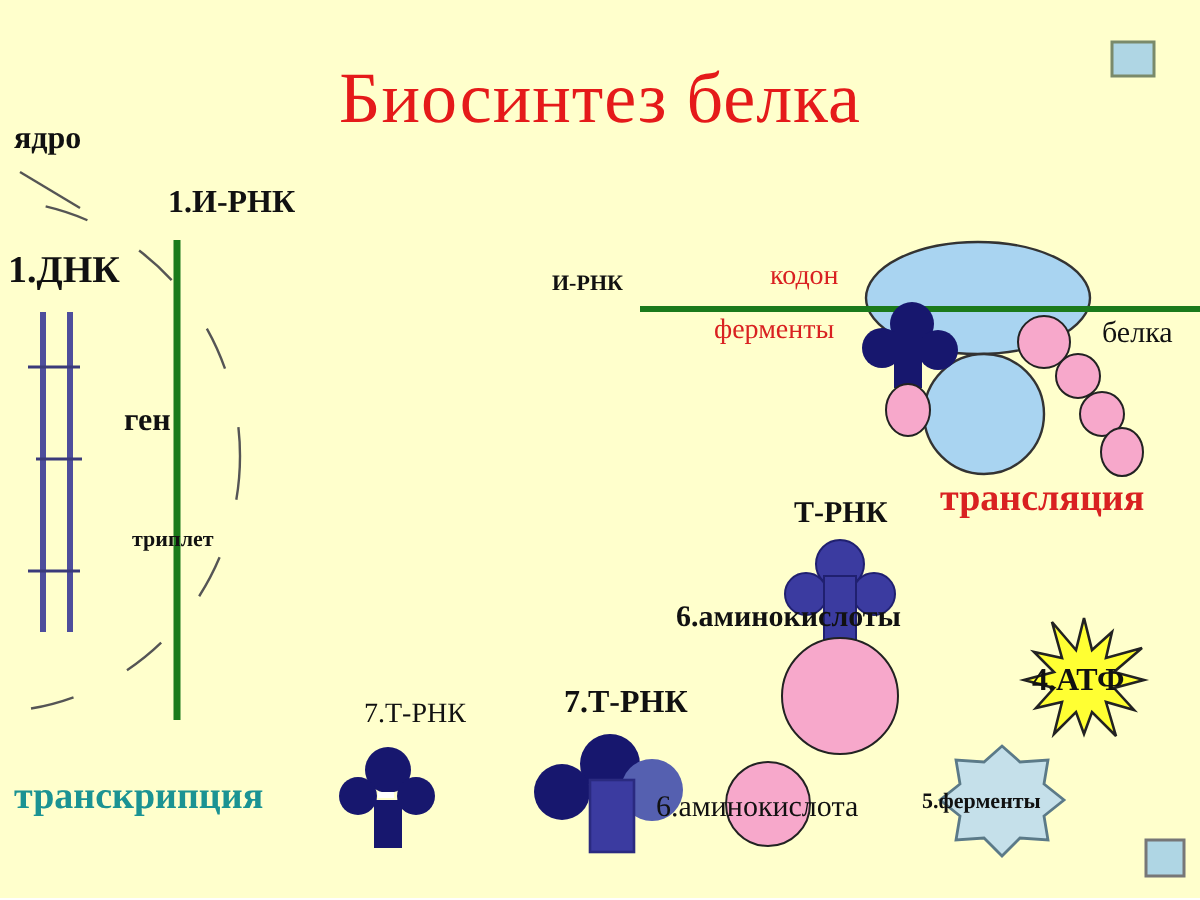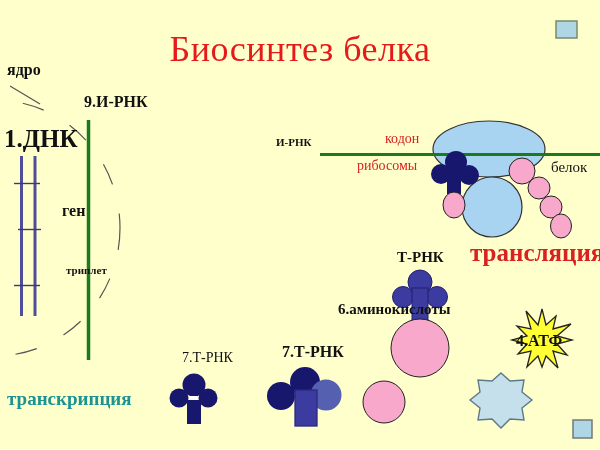--- a/index.html
+++ b/index.html
@@ -17,21 +17,21 @@
     position:absolute;left:0;right:0;top:28px;
     text-align:center;font-size:36px;color:#E51A1A;
     letter-spacing:0.5px;
   }
   .red{color:#D92121;}
   .teal{color:#1B9393;font-size:19px;}
   .f14{font-size:14px;text-align:right;}
   .f15{font-size:15px;}
   .f16{font-size:16px;}
   .f17{font-size:11px;}
-  .f19{font-size:25px;}
+  .f19{font-size:19px;}
 </style>
 </head>
 <body>
 
 <div id="slide">
 
   <svg id="shapes" width="600" height="450" viewBox="0 0 600 450">
 
     <ellipse cx="-5" cy="228" rx="125" ry="128" fill="none" stroke-width="1.2" stroke-dasharray="22 30" stroke="#555555"></ellipse>
     <line x1="10" y1="86" x2="40" y2="104" stroke-width="1.2" stroke="#555555"></line>
@@ -94,32 +94,34 @@
       <rect x="295" y="390" width="22" height="36" stroke="#2A2A80" stroke-width="1.3" fill="#3B3BA0"></rect>
     </g>
 
     <rect x="556" y="21" width="21" height="17" stroke="#7A8A6A" stroke-width="1.5" fill="#AFD6E4"></rect>
     <rect x="573" y="420" width="19" height="18" stroke="#777777" stroke-width="1.5" fill="#AFD6E4"></rect>
   </svg>
 
   <div class="title">Биосинтез белка</div>
 
   <div class="lbl b f16" style="left:7px;top:62px;">ядро</div>
-  <div class="lbl b f16" style="left:84px;top:94px;">9.И-РНК</div>
+  <div class="lbl b f16" style="left:84px;top:94px;">1.И-РНК</div>
   <div class="lbl b f19" style="left:4px;top:126px;">1.ДНК</div>
   <div class="lbl b f16" style="left:62px;top:203px;">ген</div>
   <div class="lbl b teal" style="left:7px;top:389px;">транскрипция</div>
   <div class="lbl b f17" style="left:66px;top:265px;">триплет</div>
 
   <div class="lbl b f17" style="left:276px;top:137px;">И-РНК</div>
   <div class="lbl red f14" style="left:385px;top:132px;">кодон</div>
-  <div class="lbl red f14" style="left:357px;top:159px;">рибосомы</div>
-  <div class="lbl f15" style="left:551px;top:160px;">белок</div>
+  <div class="lbl red f14" style="left:357px;top:159px;">ферменты</div>
+  <div class="lbl f15" style="left:551px;top:160px;">белка</div>
   <div class="lbl b red f19" style="left:470px;top:240px;">трансляция</div>
 
   <div class="lbl b f15" style="left:397px;top:250px;">Т-РНК</div>
   <div class="lbl b f15" style="left:338px;top:302px;">6.аминокислоты</div>
   <div class="lbl b f16" style="left:516px;top:333px;">4.АТФ</div>
 
   <div class="lbl f14" style="left:182px;top:351px;">7.Т-РНК</div>
   <div class="lbl b f16" style="left:282px;top:344px;">7.Т-РНК</div>
+  <div class="lbl f15" style="left:328px;top:397px;">6.аминокислота</div>
+  <div class="lbl b f17" style="left:461px;top:396px;">5.ферменты</div>
 
 </div>
 
 </body></html>

